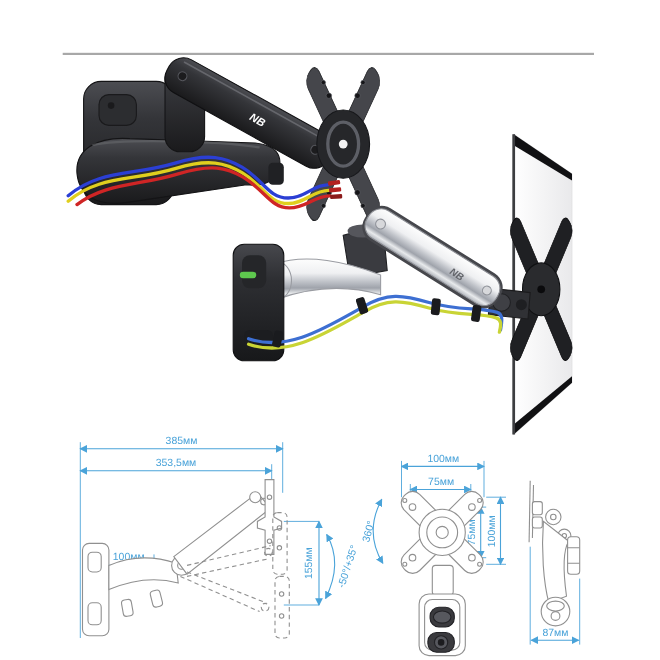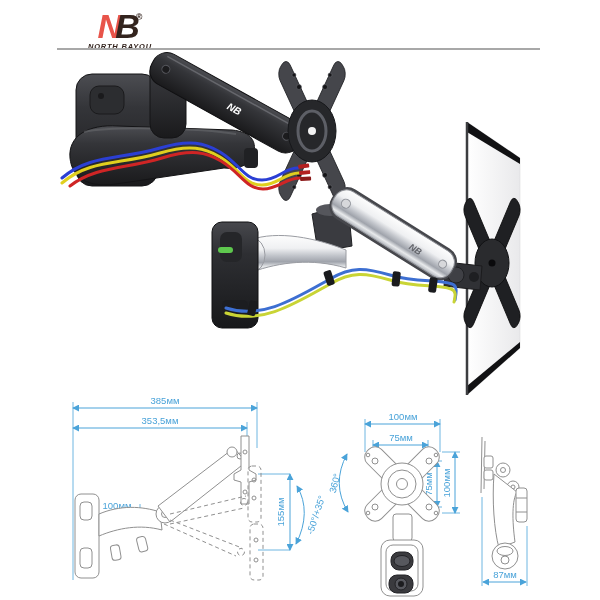--- a/index.html
+++ b/index.html
@@ -32,24 +32,20 @@
   .cable-yellow{stroke:var(--cable-yellow);stroke-width:3;fill:none;stroke-linecap:round;}
   .cable-red{stroke:var(--cable-red);stroke-width:3;fill:none;stroke-linecap:round;}
   .cable-lime{stroke:var(--cable-lime);stroke-width:3;fill:none;stroke-linecap:round;}
   .indicator{fill:var(--indicator-green);}
 </style>
 </head>
 <body>
 
 <div class="canvas">
 
-  <div class="logo">
-    <div class="logo-nb"><span class="logo-n">N</span><span class="logo-b">B</span><span class="logo-reg">®</span></div>
-    <div class="logo-sub">NORTH BAYOU</div>
-  </div>
   <div class="divider"></div>
 
   <svg class="ph" style="left:55px;top:50px;" width="305" height="170" viewBox="55 50 305 170">
     <defs>
       <linearGradient id="gBlack" x1="0" y1="0" x2="0" y2="1">
         <stop offset="0" stop-color="#4c4d52"></stop>
           <stop offset="0.3" stop-color="#343539"></stop>
           <stop offset="1" stop-color="#1a1a1c"></stop>
       </linearGradient>
     </defs>

